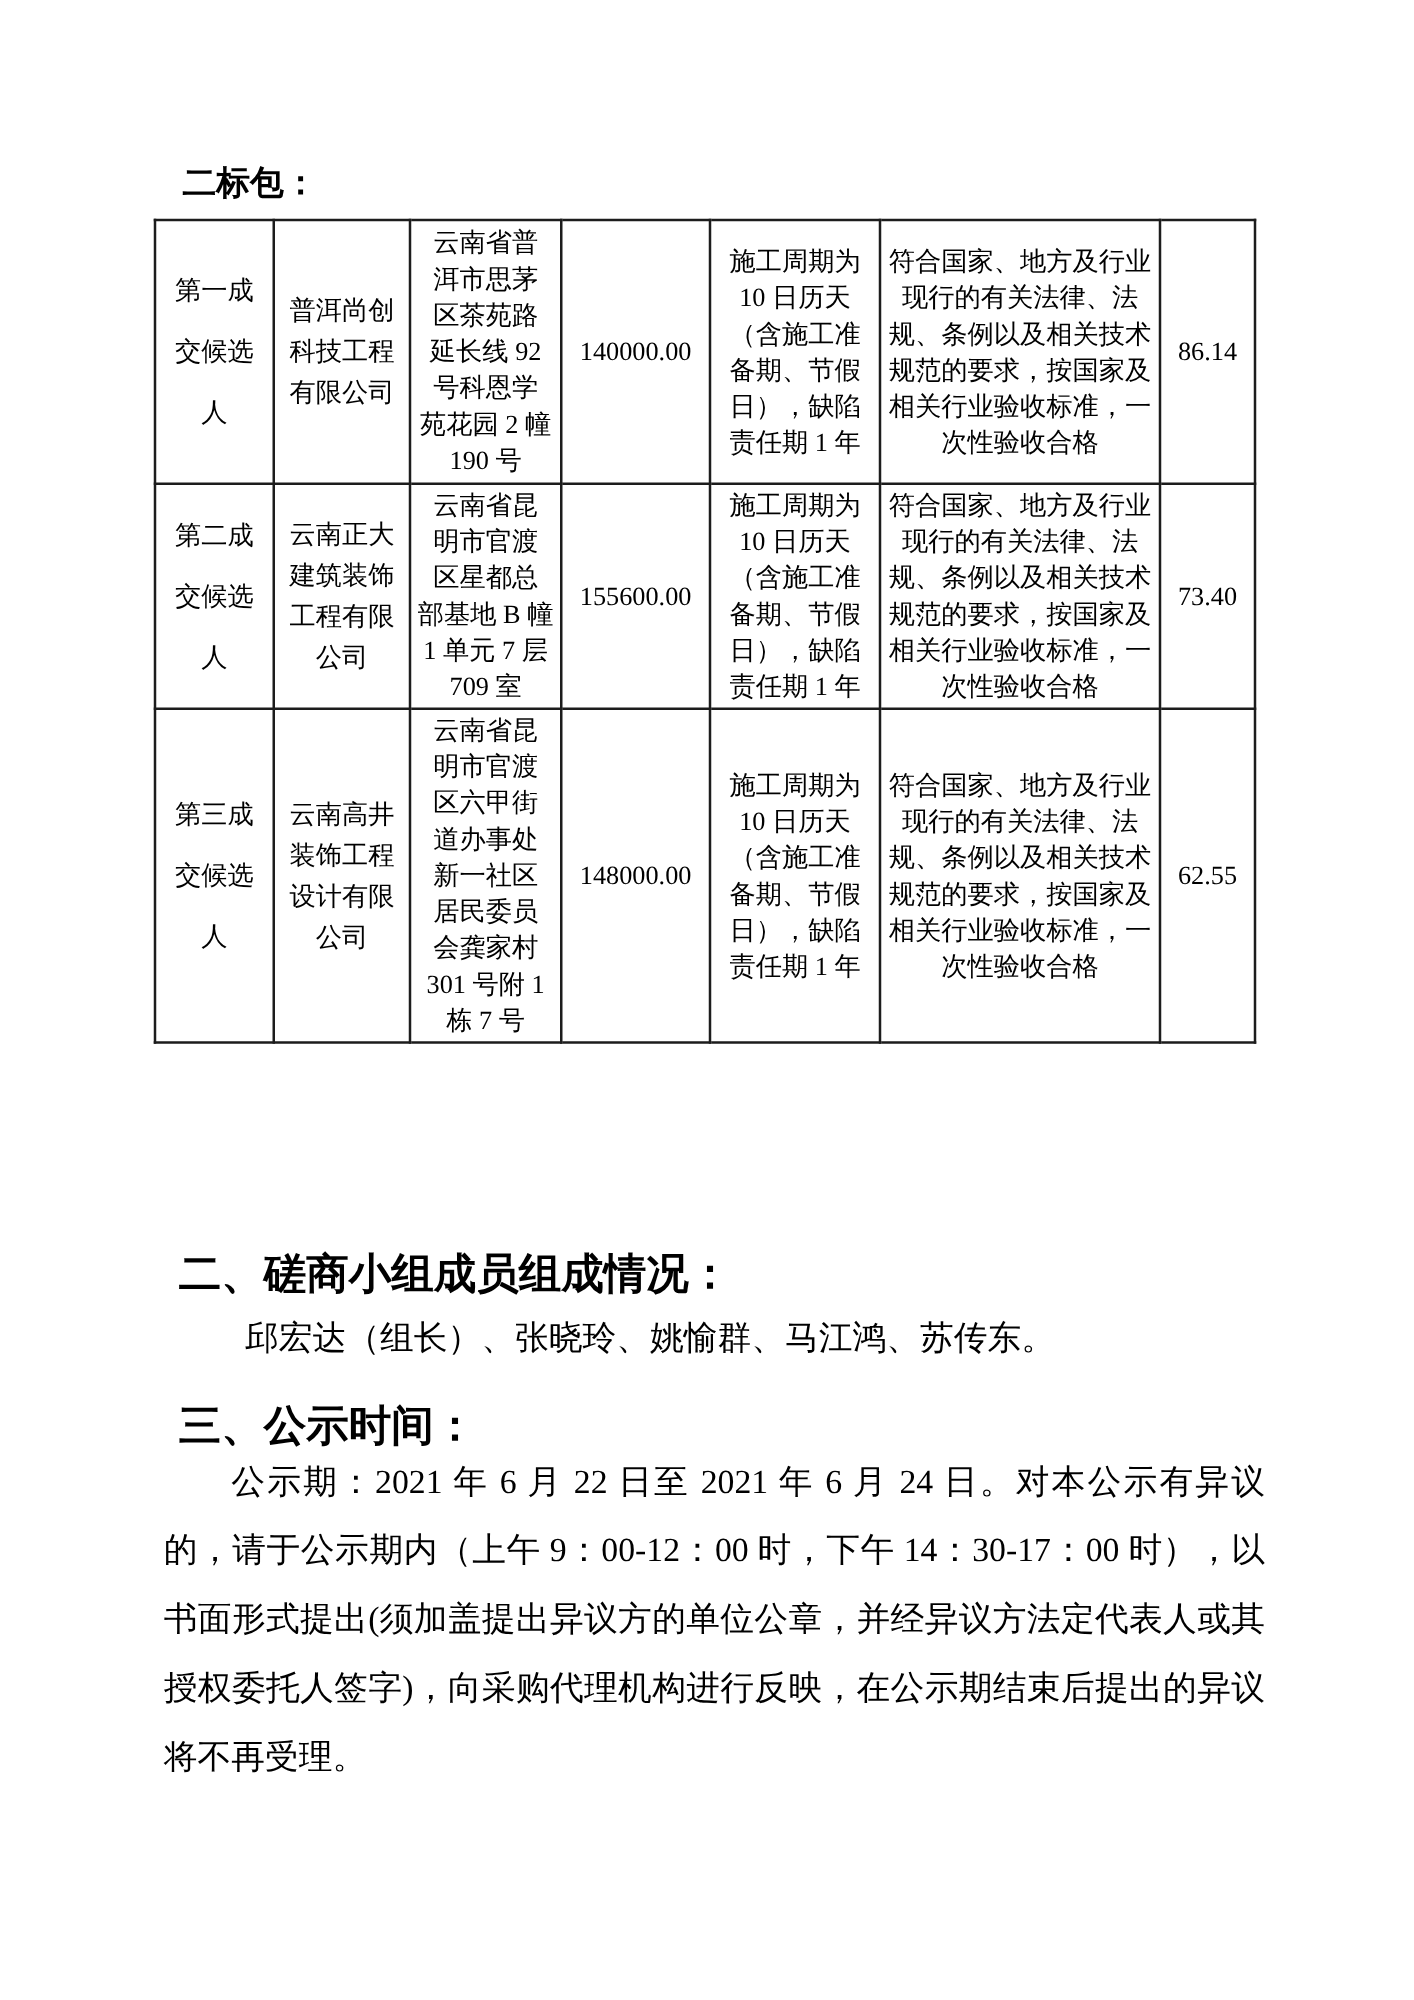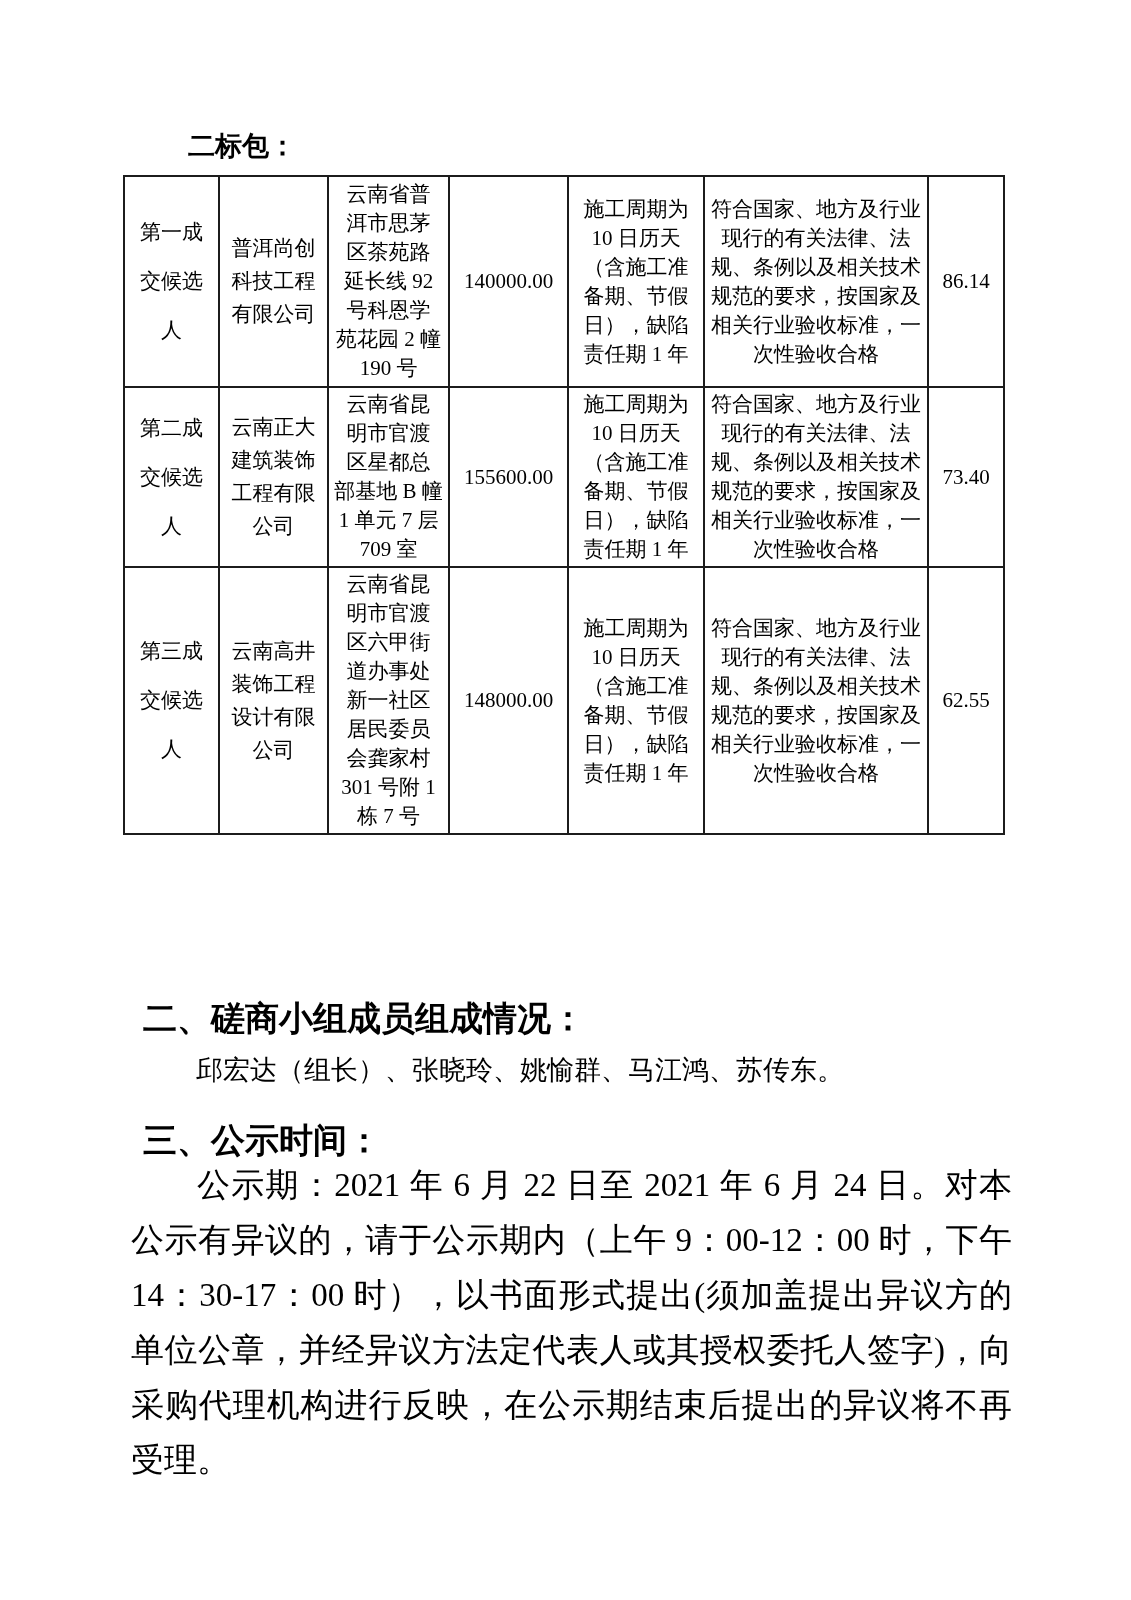--- a/index.html
+++ b/index.html
@@ -14,21 +14,20 @@
     background:var(--page-bg);
     color:var(--text);
     font-family:"Liberation Serif","DejaVu Serif",serif;
     position:relative;
     overflow:hidden;
   }
   .doc-title{
     position:absolute;left:146px;top:128px;
     font-size:27px;font-weight:bold;
     font-family:Liberation Mono, monospace;
-    margin-left:42px;
   }
   table.bid-table{
     position:absolute;left:123px;top:175px;
     width:880px;
     border-collapse:collapse;
     table-layout:fixed;
   }
   .bid-table th,.bid-table td{
     border:2px solid var(--border);
     text-align:center;
@@ -62,21 +61,21 @@
   }
   #team-heading{top:996px;}
   #time-heading{top:1118px;}
   .team-members{
     position:absolute;left:196px;top:1052px;
     font-size:27px;white-space:nowrap;
   }
   .notice{
     position:absolute;left:131px;top:1158px;
     width:881px;
-    font-size:33px;
+    font-size:27px;
     line-height:55px;
     text-align:justify;
     text-indent:2em;
     margin:0;
   }
 </style>
 </head>
 <body>
 
 <div class="doc-title">二标包：</div>

